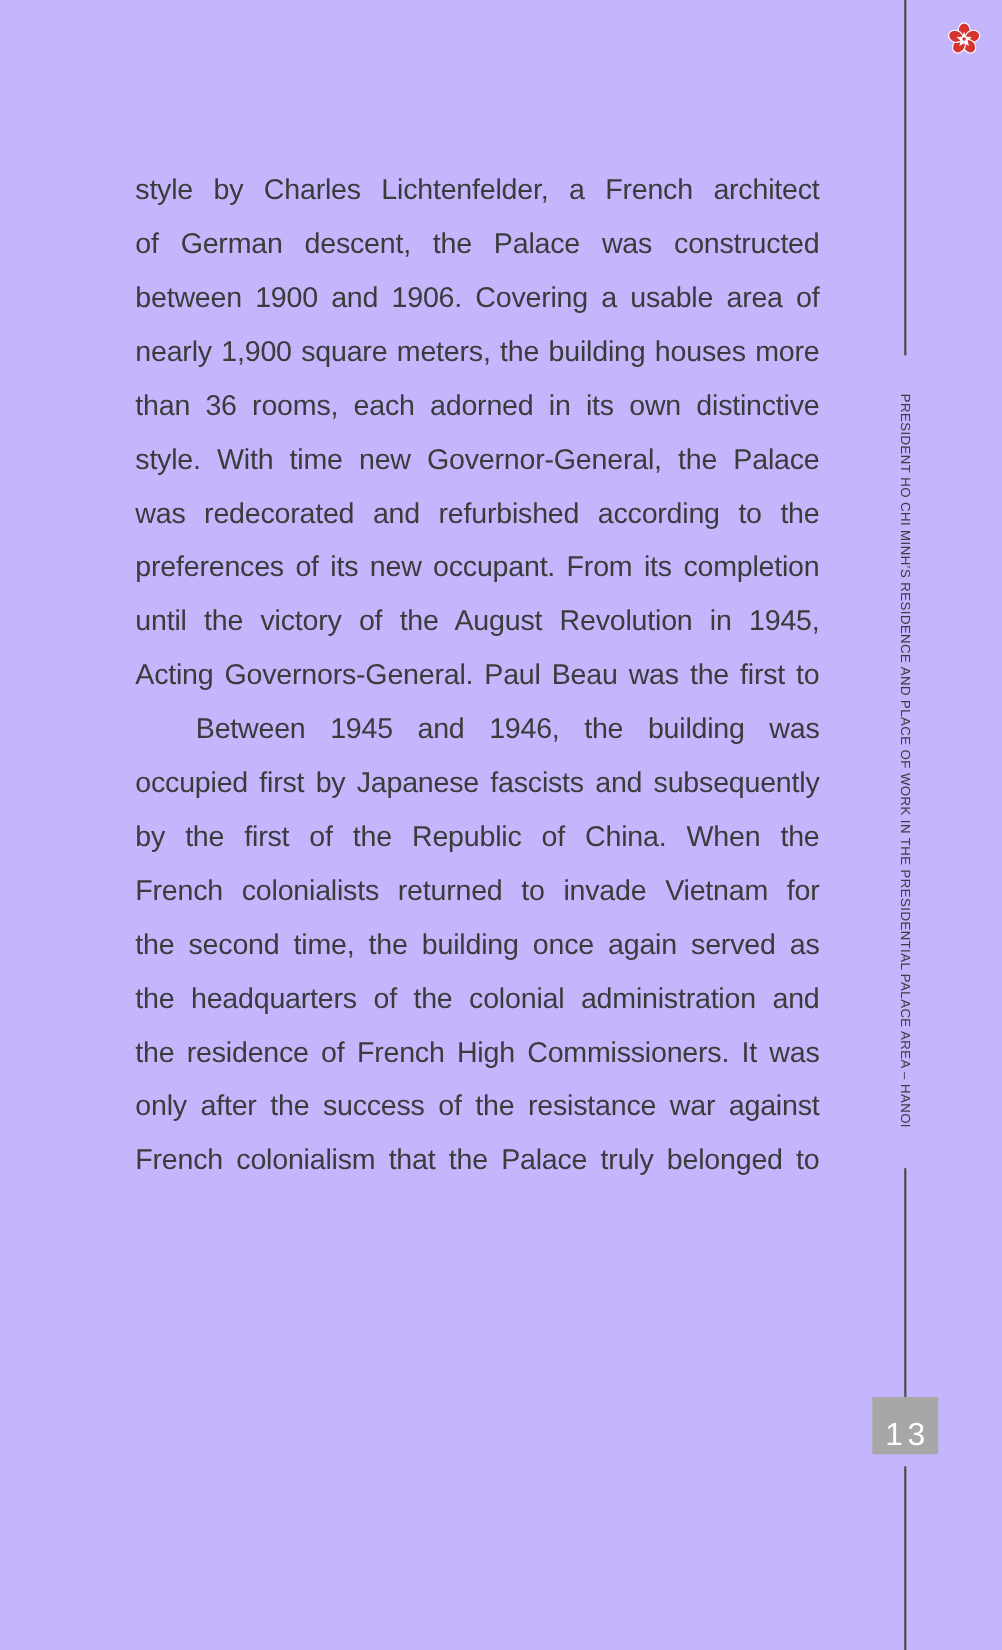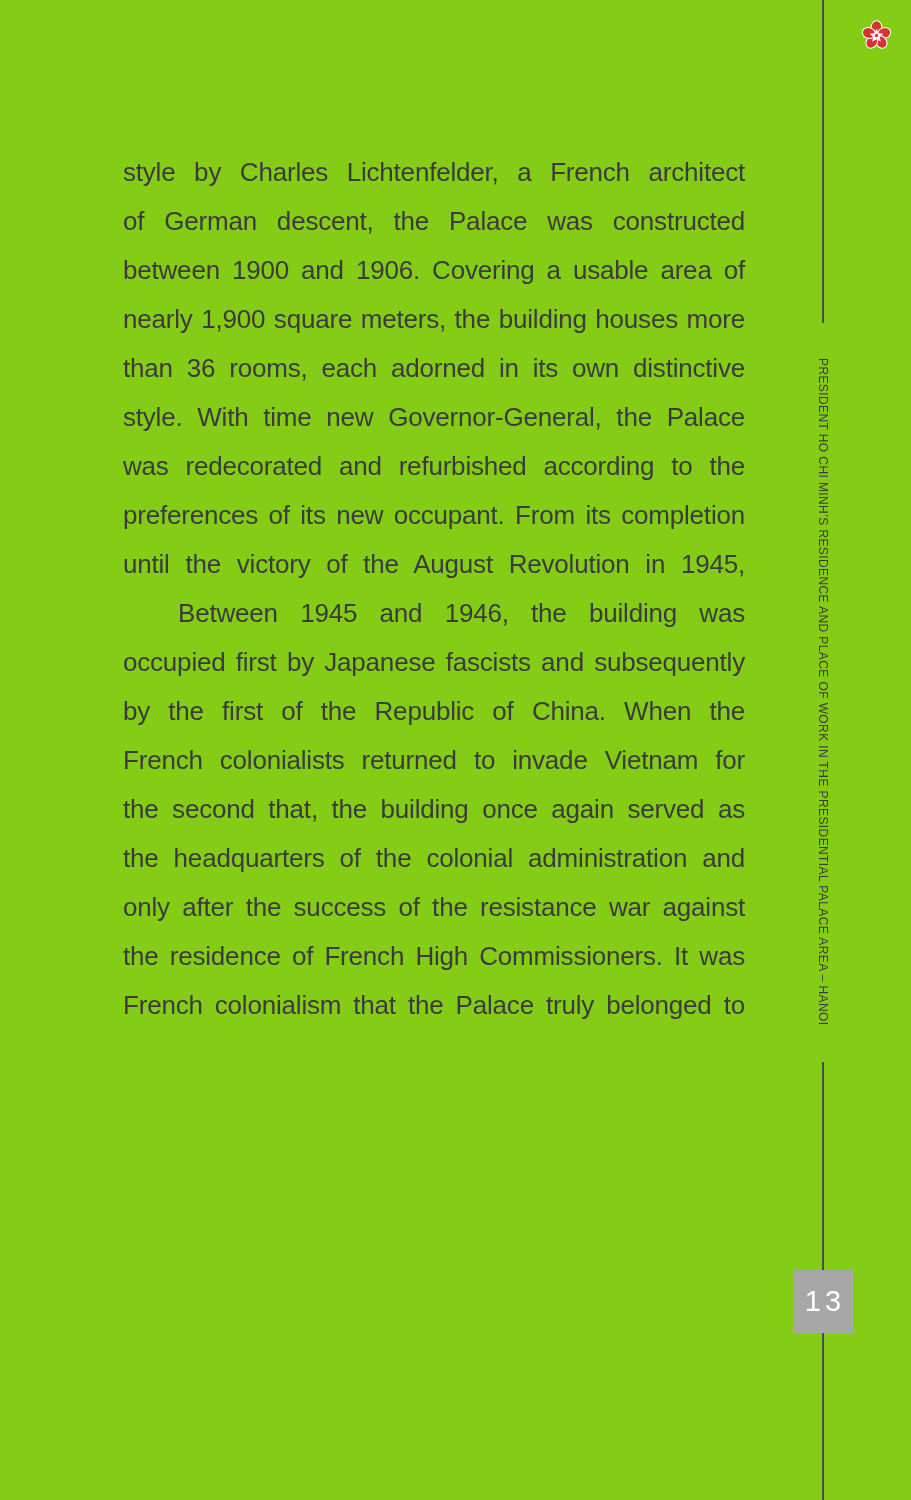--- a/index.html
+++ b/index.html
@@ -3,21 +3,21 @@
 <meta charset="utf-8">
 <style>
   html, body { margin: 0; padding: 0; }
   body {
     width: 911px; height: 1500px;
     background: #ffffff;
     font-family: "Liberation Sans", "DejaVu Sans", sans-serif;
     position: relative;
     overflow: hidden;
   }
-  .page { position: absolute; inset: 0; background: #84cc16; }
+  .page { position: absolute; inset: 0; background: #c4b5fd; }
 
   
   .body-text {
     position: absolute;
     left: 123px; top: 148px;
     width: 622px;
     color: #3b3b3b;
     font-size: 26px;
     letter-spacing: -0.2px;
     font-weight: 400;
@@ -64,24 +64,24 @@
   .flower {
     position: absolute;
     left: 860px; top: 19px;
     width: 33px; height: 33px;
   }
 
   
   .page-number-box {
     position: absolute;
     left: 793px; top: 1270px;
-    width: 60px; height: 63px;
+    width: 60px; height: 52px;
     background: #a7a7a7;
     display: flex;
-    align-items: center;
+    align-items: flex-end;
     justify-content: center;
   }
   .page-number {
     color: #ffffff;
     font-size: 29px;
     font-weight: 300;
     letter-spacing: 4px;
     padding-left: 4px;
   }
 </style>
@@ -94,30 +94,31 @@
       <div class="para">
         <div class="line">style by Charles Lichtenfelder, a French architect</div>
         <div class="line">of German descent, the Palace was constructed</div>
         <div class="line">between 1900 and 1906. Covering a usable area of</div>
         <div class="line">nearly 1,900 square meters, the building houses more</div>
         <div class="line">than 36 rooms, each adorned in its own distinctive</div>
         <div class="line">style. With time new Governor-General, the Palace</div>
         <div class="line">was redecorated and refurbished according to the</div>
         <div class="line">preferences of its new occupant. From its completion</div>
         <div class="line">until the victory of the August Revolution in 1945,</div>
+        <div class="line">Acting Governors-General. Paul Beau was the first to</div>
       </div>
       <div class="para">
         <div class="line indent">Between 1945 and 1946, the building was</div>
         <div class="line">occupied first by Japanese fascists and subsequently</div>
         <div class="line">by the first of the Republic of China. When the</div>
         <div class="line">French colonialists returned to invade Vietnam for</div>
-        <div class="line">the second that, the building once again served as</div>
+        <div class="line">the second time, the building once again served as</div>
         <div class="line">the headquarters of the colonial administration and</div>
+        <div class="line">the residence of French High Commissioners. It was</div>
         <div class="line">only after the success of the resistance war against</div>
-        <div class="line">the residence of French High Commissioners. It was</div>
         <div class="line">French colonialism that the Palace truly belonged to</div>
       </div>
     </div>
 
   <div class="rule top"></div>
   <div class="rule middle"></div>
   <div class="rule bottom"></div>
 
   <div class="sidebar-caption">PRESIDENT HO CHI MINH’S RESIDENCE AND PLACE OF WORK IN THE PRESIDENTIAL PALACE AREA – HANOI</div>
 

